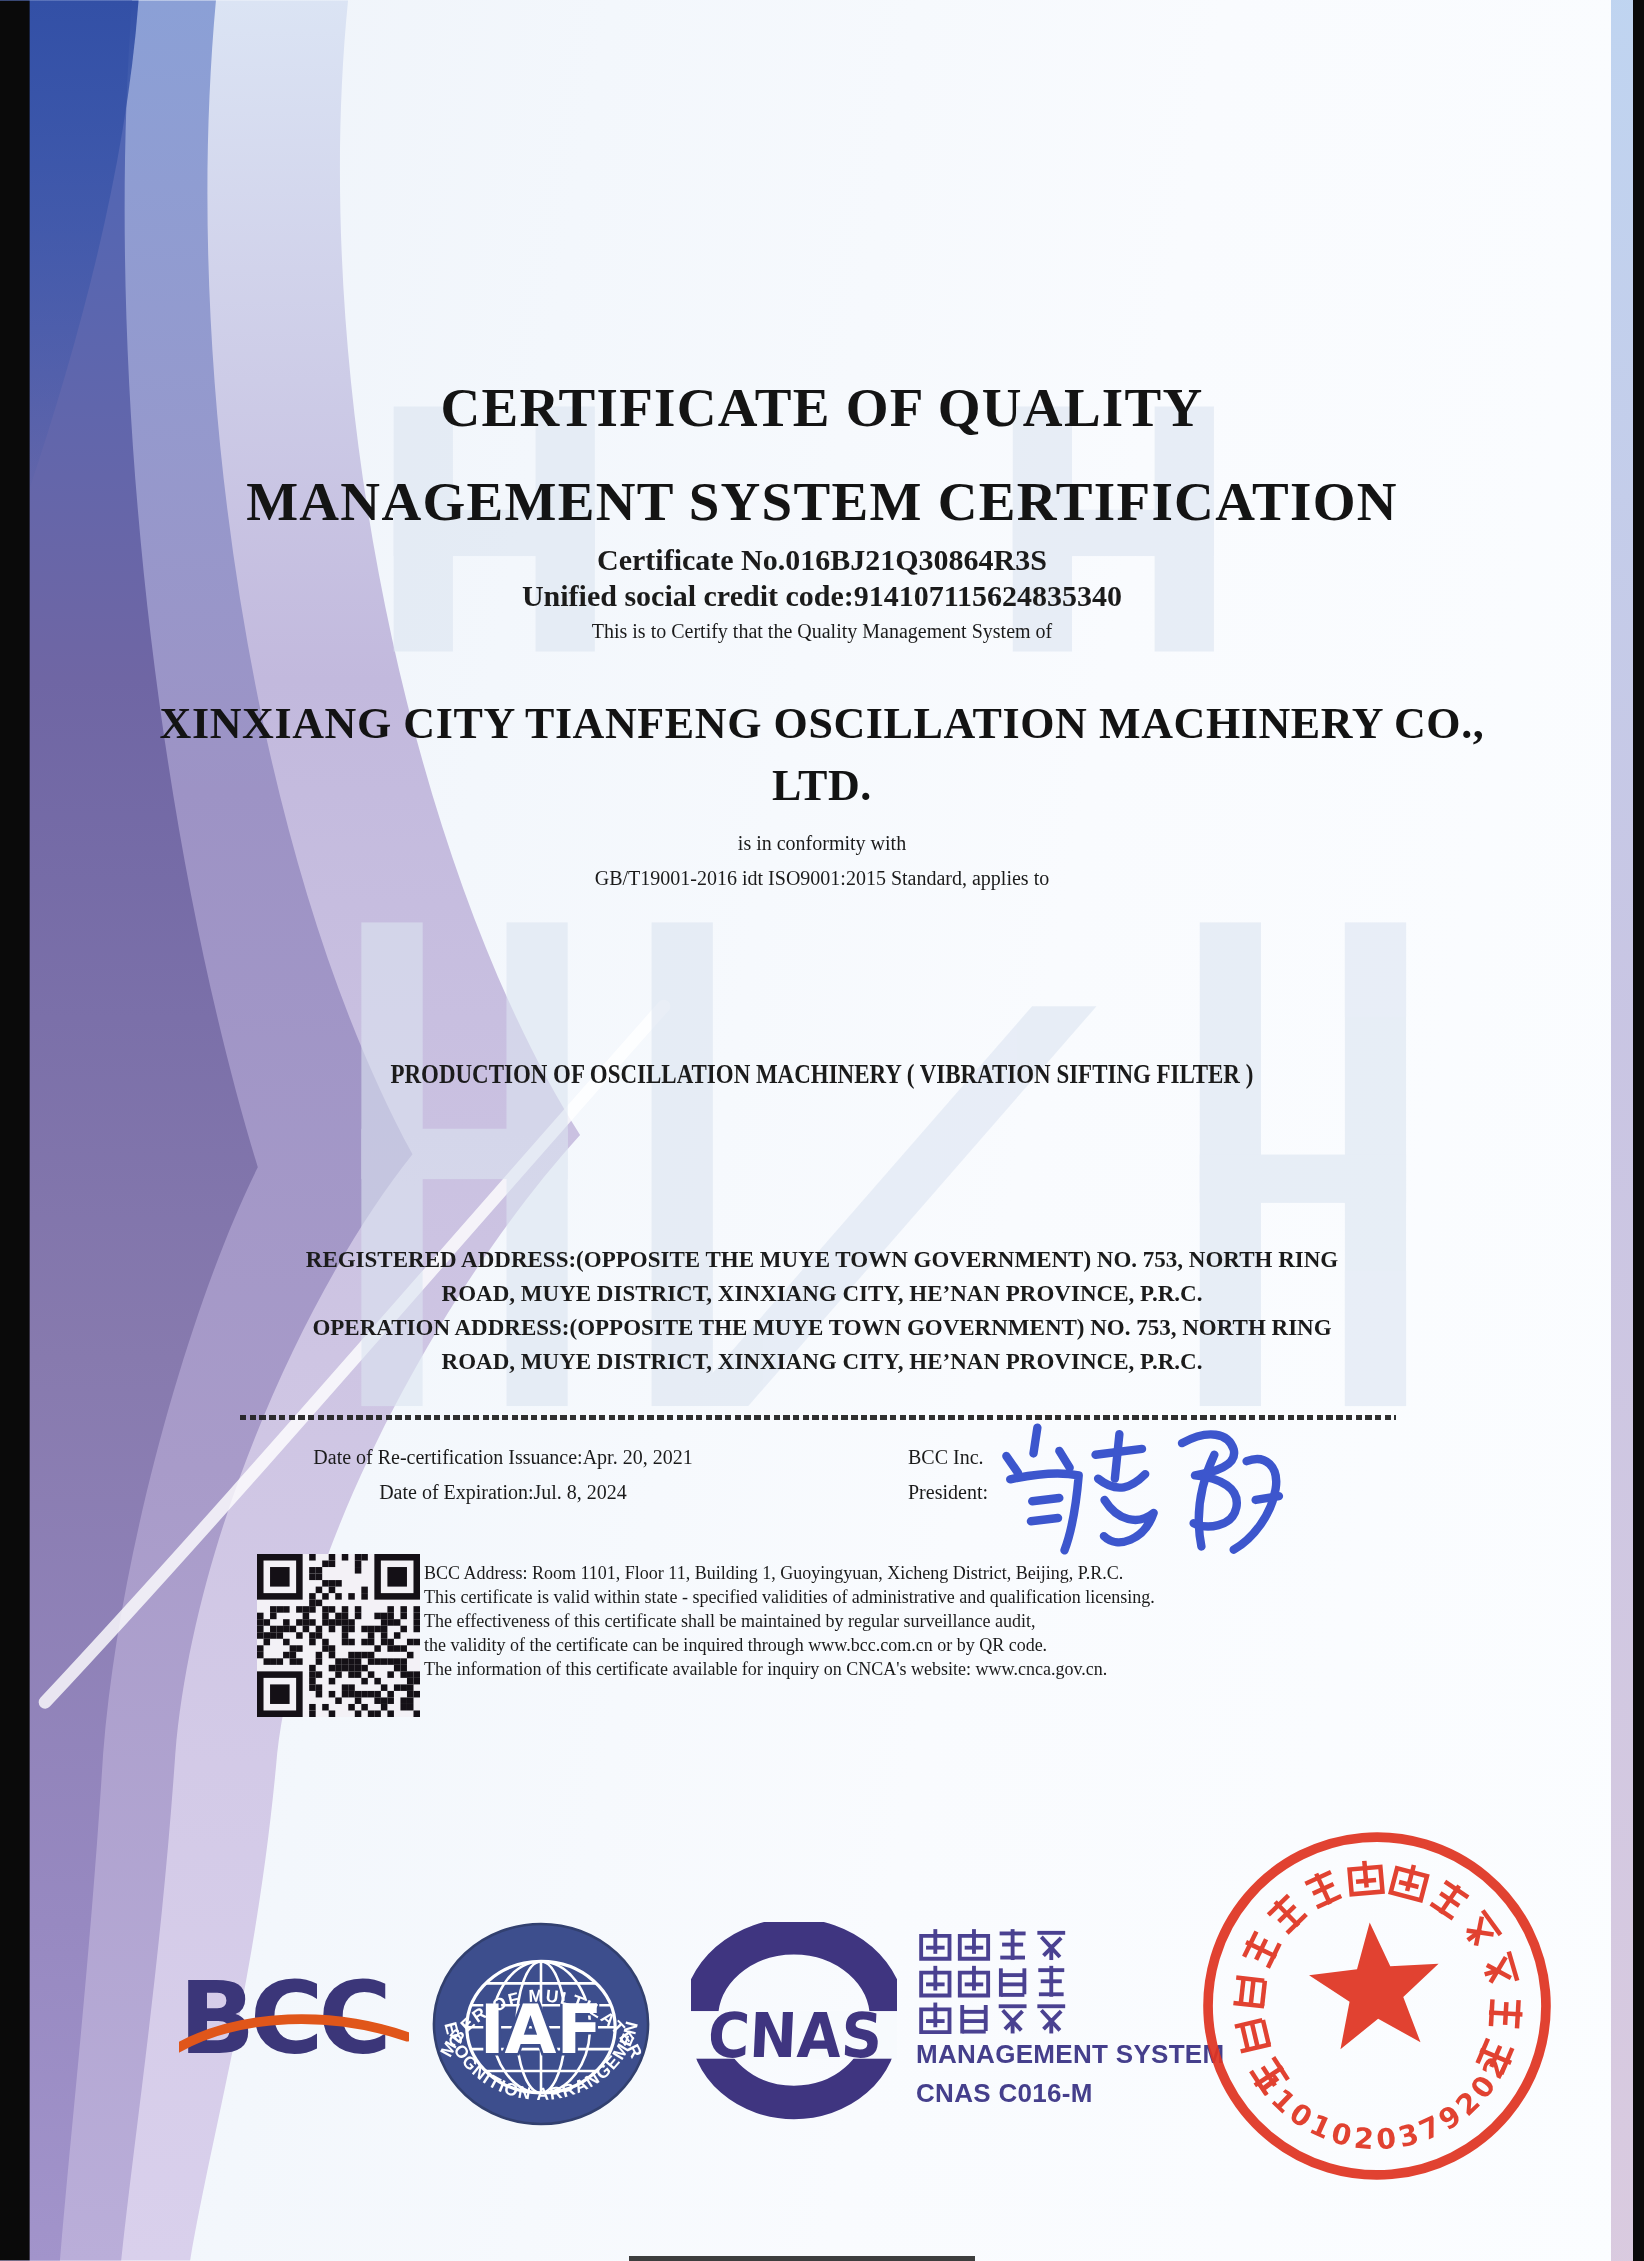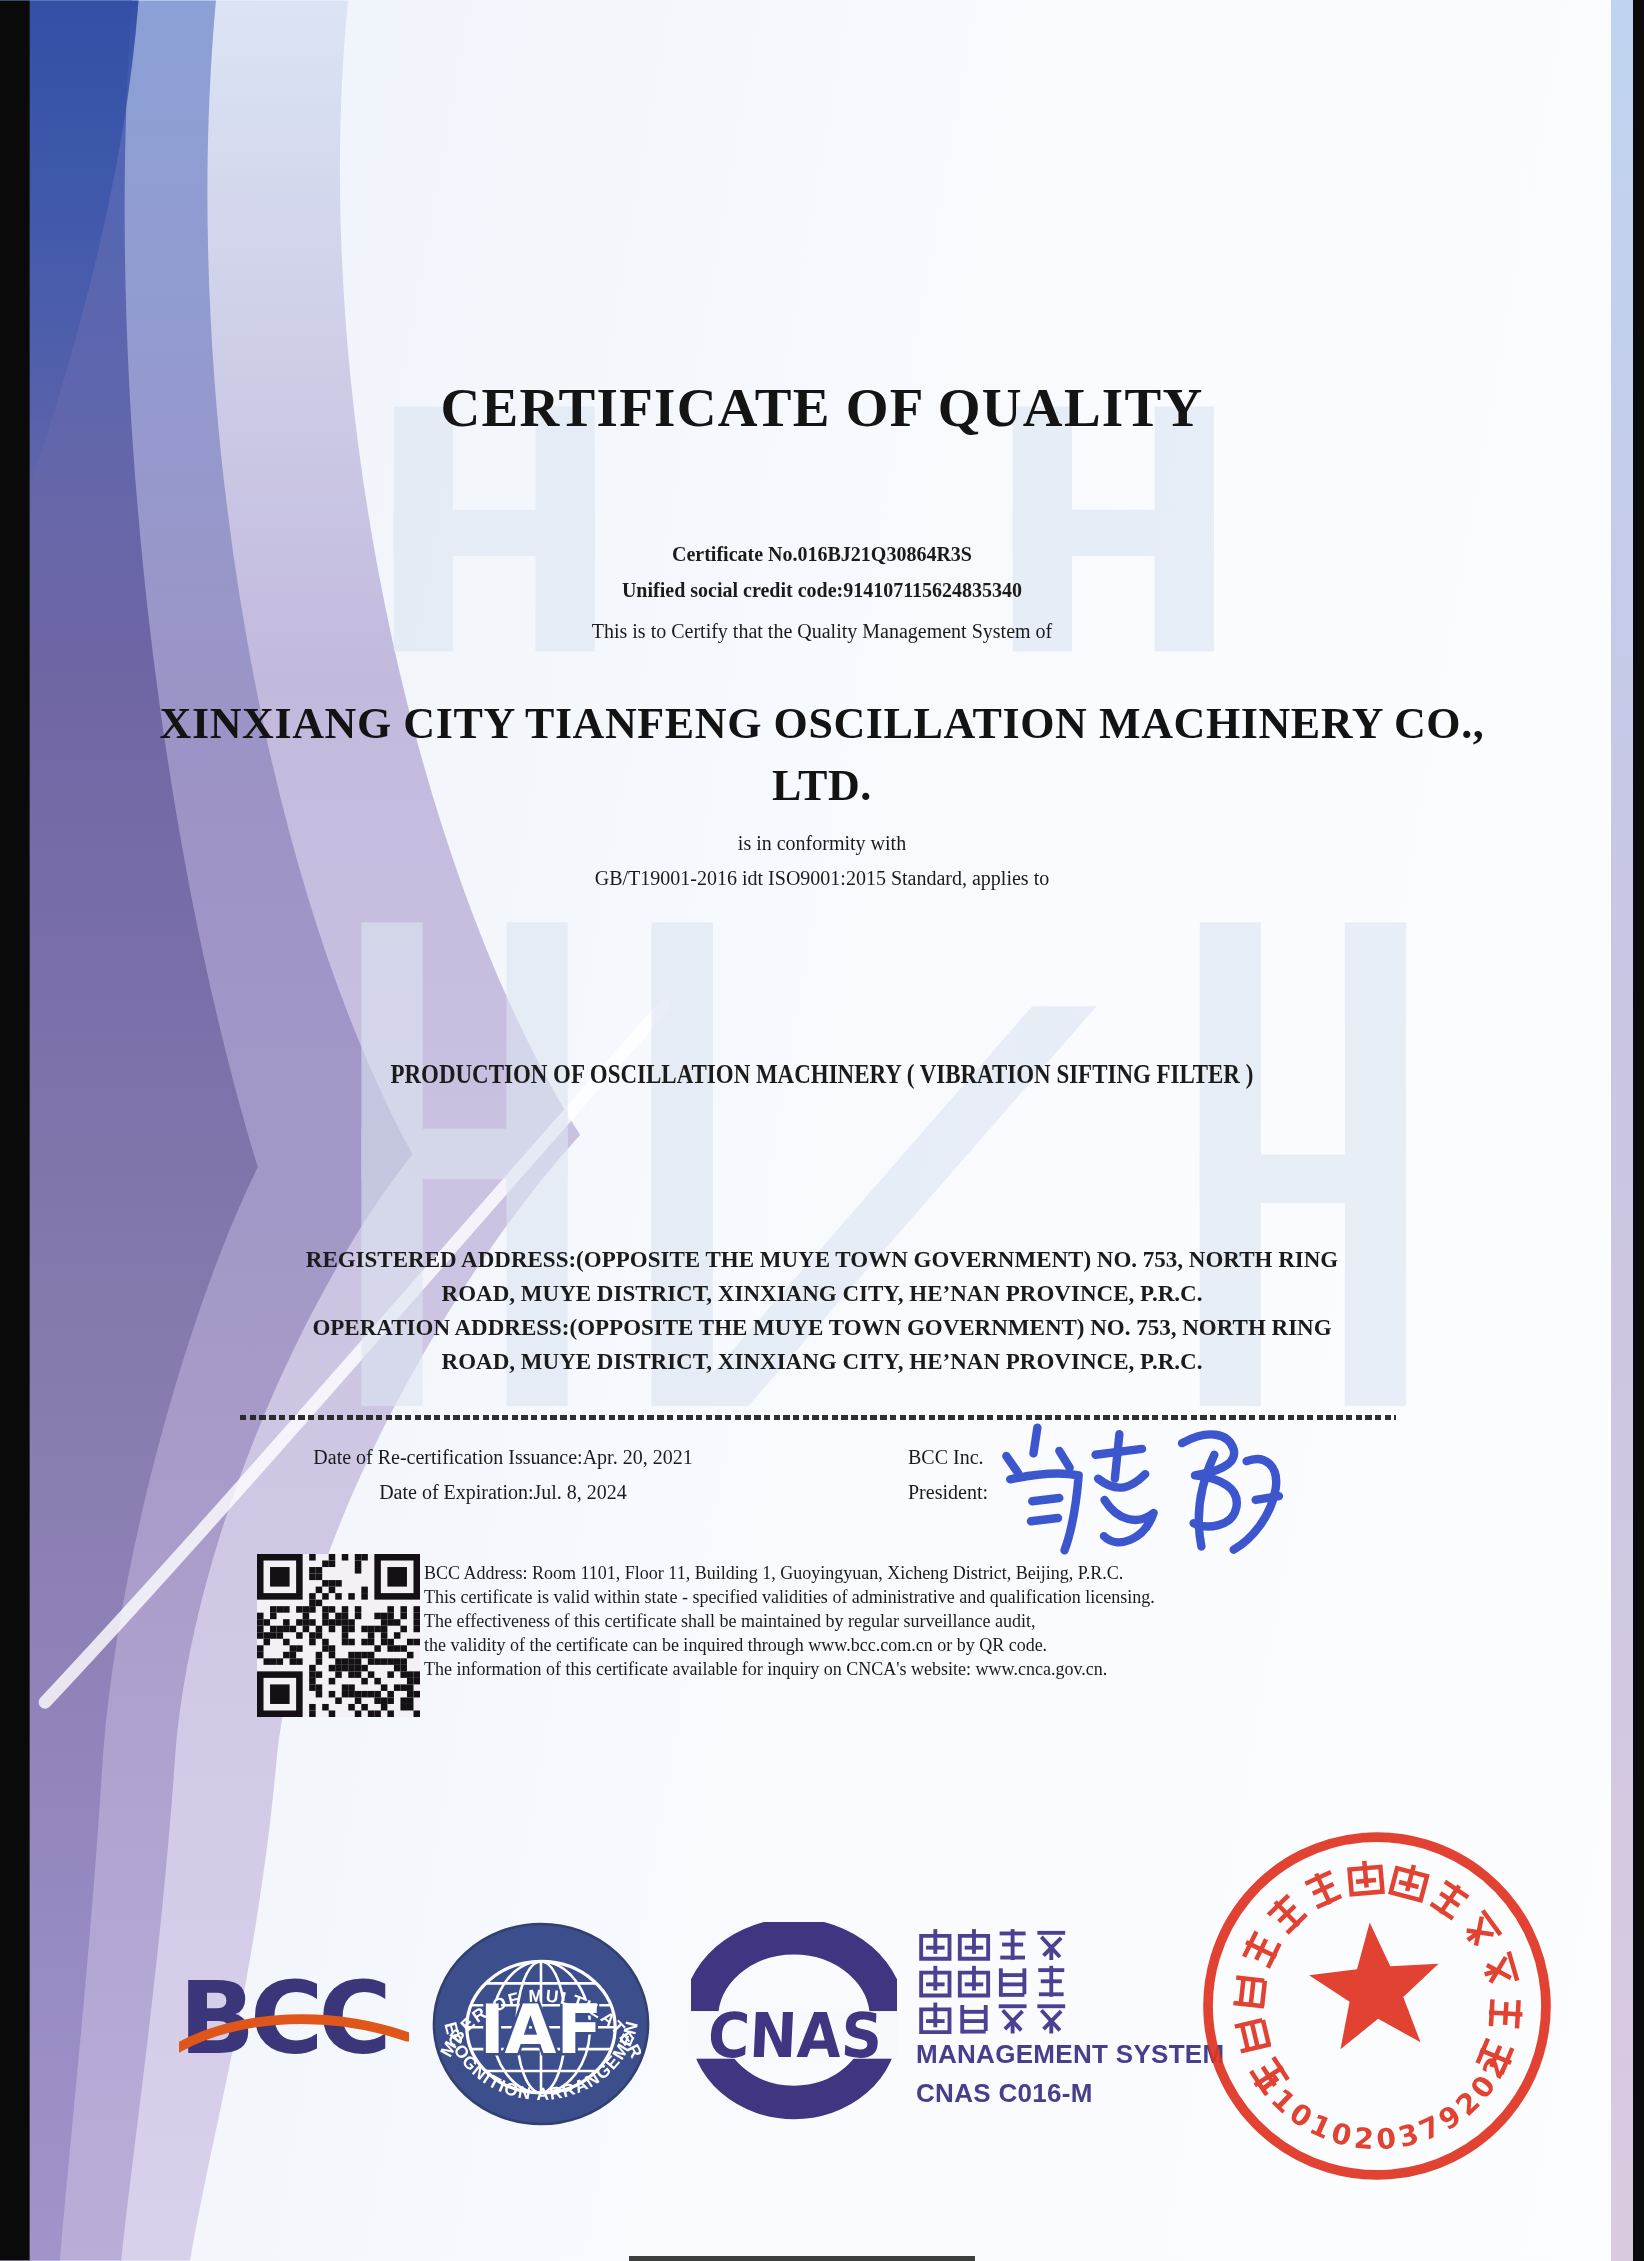--- a/index.html
+++ b/index.html
@@ -4,21 +4,21 @@
 <style>
   html,body{margin:0;padding:0;background:#222;}
   #page{
     position:relative;width:1645px;height:2261px;overflow:hidden;
     background:linear-gradient(100deg,#edf2f9 0%,#f3f7fc 30%,#f9fbfe 60%,#fbfdff 100%);
     font-family:"Liberation Serif","DejaVu Serif",serif;color:#1b1b1b;
   }
   .abs{position:absolute;}
   .ctr{left:48px;width:1548px;text-align:center;}
   .t-title{font-size:55px;font-weight:bold;line-height:94px;letter-spacing:1.3px;color:#141414;}
-  .t-certno{font-size:20px;font-weight:bold;}
+  .t-certno{font-size:30px;font-weight:bold;}
   .t-body{font-size:20px;}
   .t-company{font-size:44px;font-weight:bold;line-height:62px;letter-spacing:0.6px;color:#131313;}
   .t-scope{font-size:26.4px;font-weight:bold;}
   .scope-squeeze{display:inline-block;transform:scaleX(.87);transform-origin:center;}
   .t-addr{font-size:23px;font-weight:bold;line-height:34px;}
   .t-small{font-size:20px;line-height:35px;}
   .t-fine{font-size:18px;line-height:24px;}
   #rule{height:5.2px;background:repeating-linear-gradient(90deg,#1e1e1e 0 6.4px,transparent 6.4px 9.7px);opacity:.92;}
   #right-band{left:1611px;top:0;width:23px;height:2261px;
     background:linear-gradient(180deg,#b9d0ef 0%,#c3bfe0 45%,#d6c5dc 100%);opacity:.9;}
@@ -87,20 +87,21 @@
       <rect x="1420" y="1190" width="320" height="75"></rect>
     </g>
   </svg>
 
   <div id="right-band" class="abs"></div>
   <div id="right-black" class="abs"></div>
   <div id="bottom-sliver" class="abs"></div>
 
   <div class="abs ctr t-title" style="top:361px">
     <div>CERTIFICATE OF QUALITY</div>
+    <div>MANAGEMENT SYSTEM CERTIFICATION</div>
   </div>
 
   <div class="abs ctr t-certno" style="top:543px">Certificate No.016BJ21Q30864R3S</div>
   <div class="abs ctr t-certno" style="top:579px">Unified social credit code:914107115624835340</div>
 
   <div class="abs ctr t-body" style="top:620px">This is to Certify that the Quality Management System of</div>
 
   <div class="abs ctr t-company" style="top:693px">
     <div>XINXIANG CITY TIANFENG OSCILLATION MACHINERY CO.,</div>
     <div>LTD.</div>

